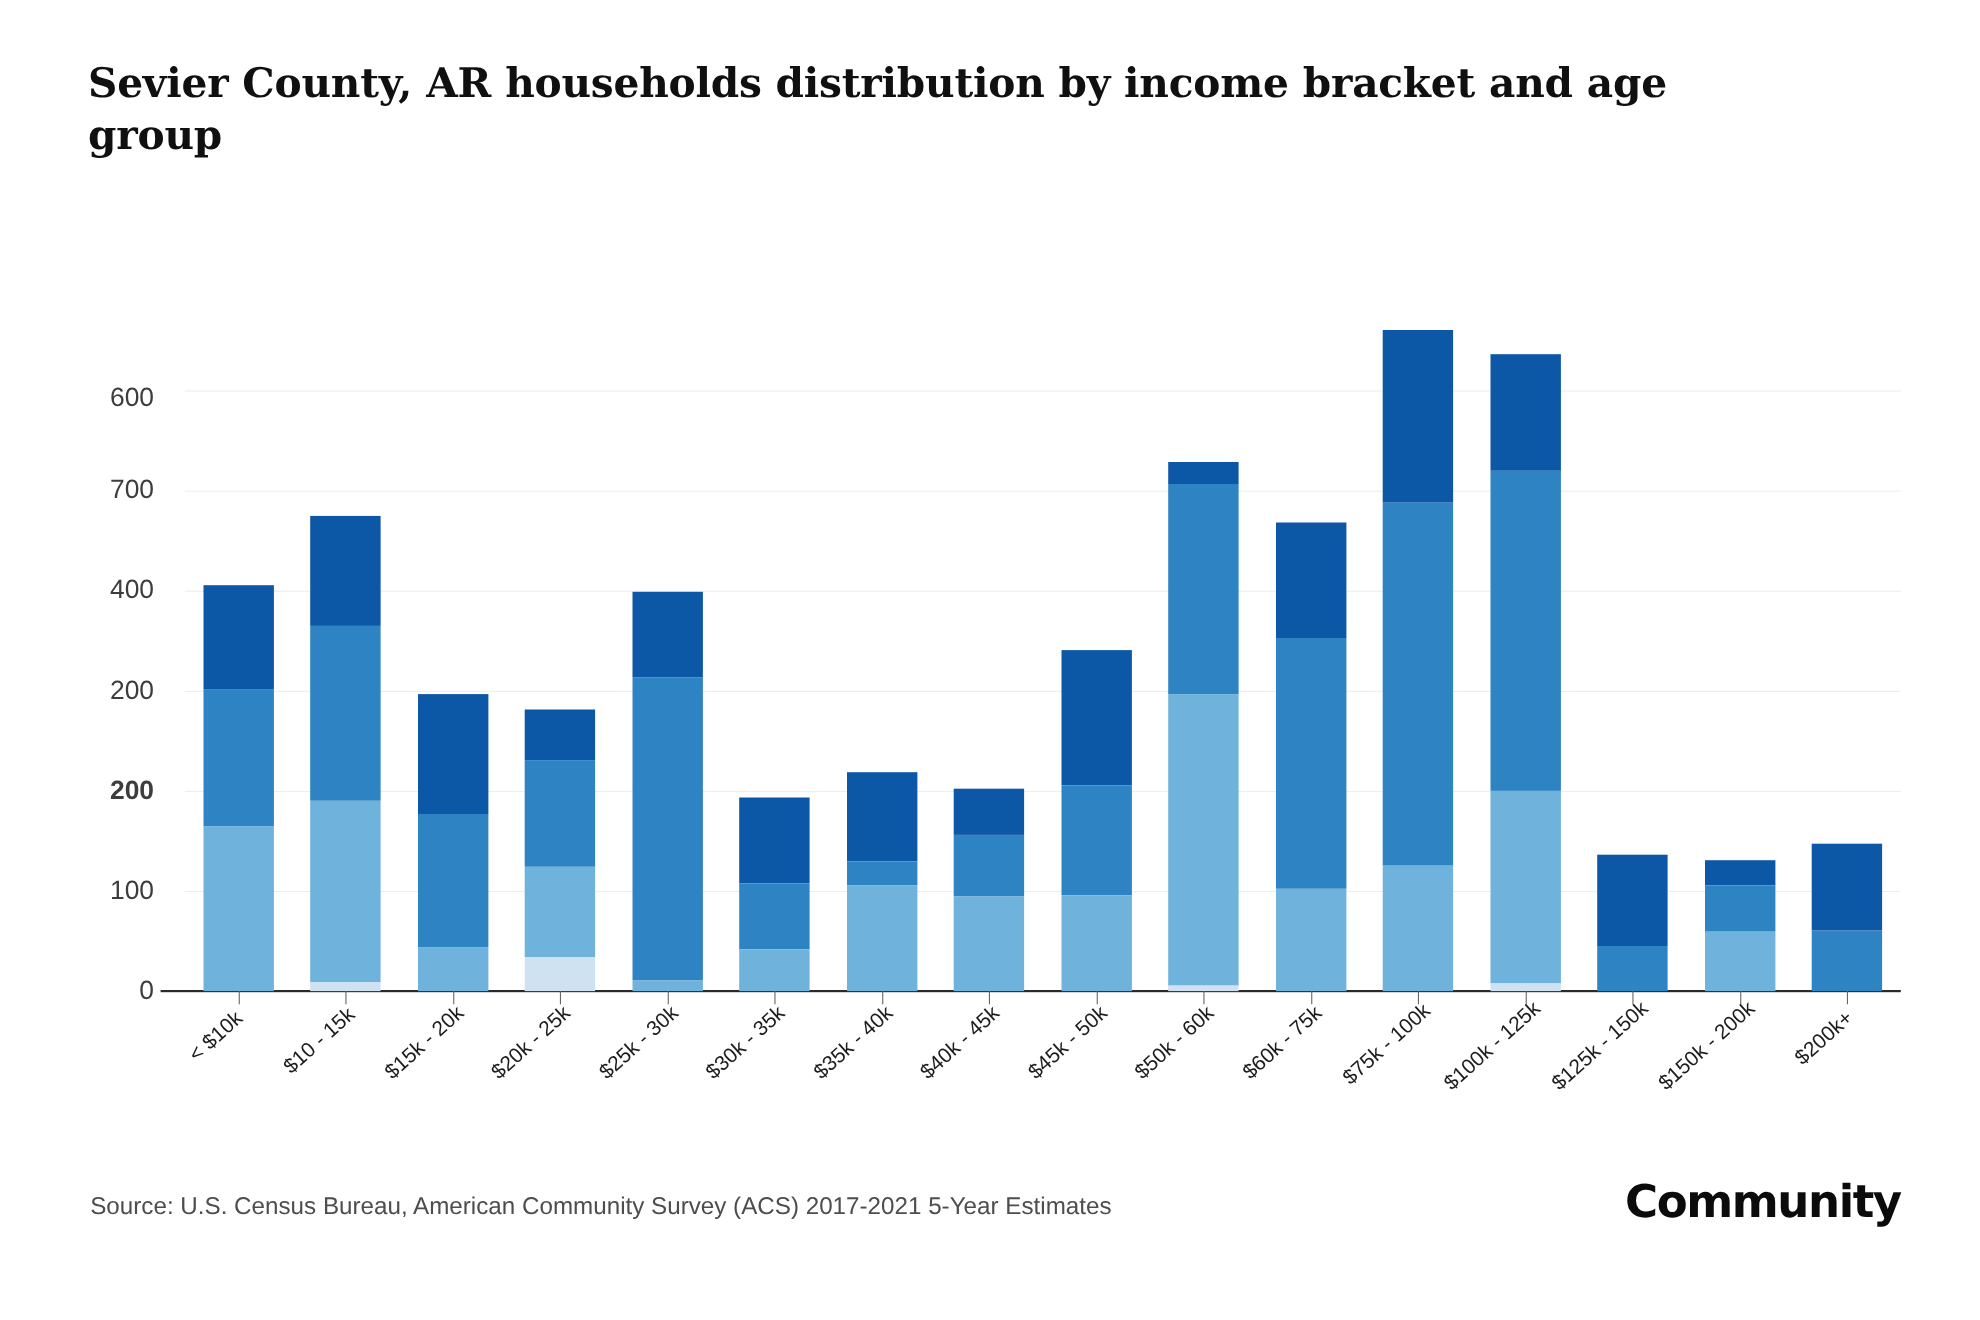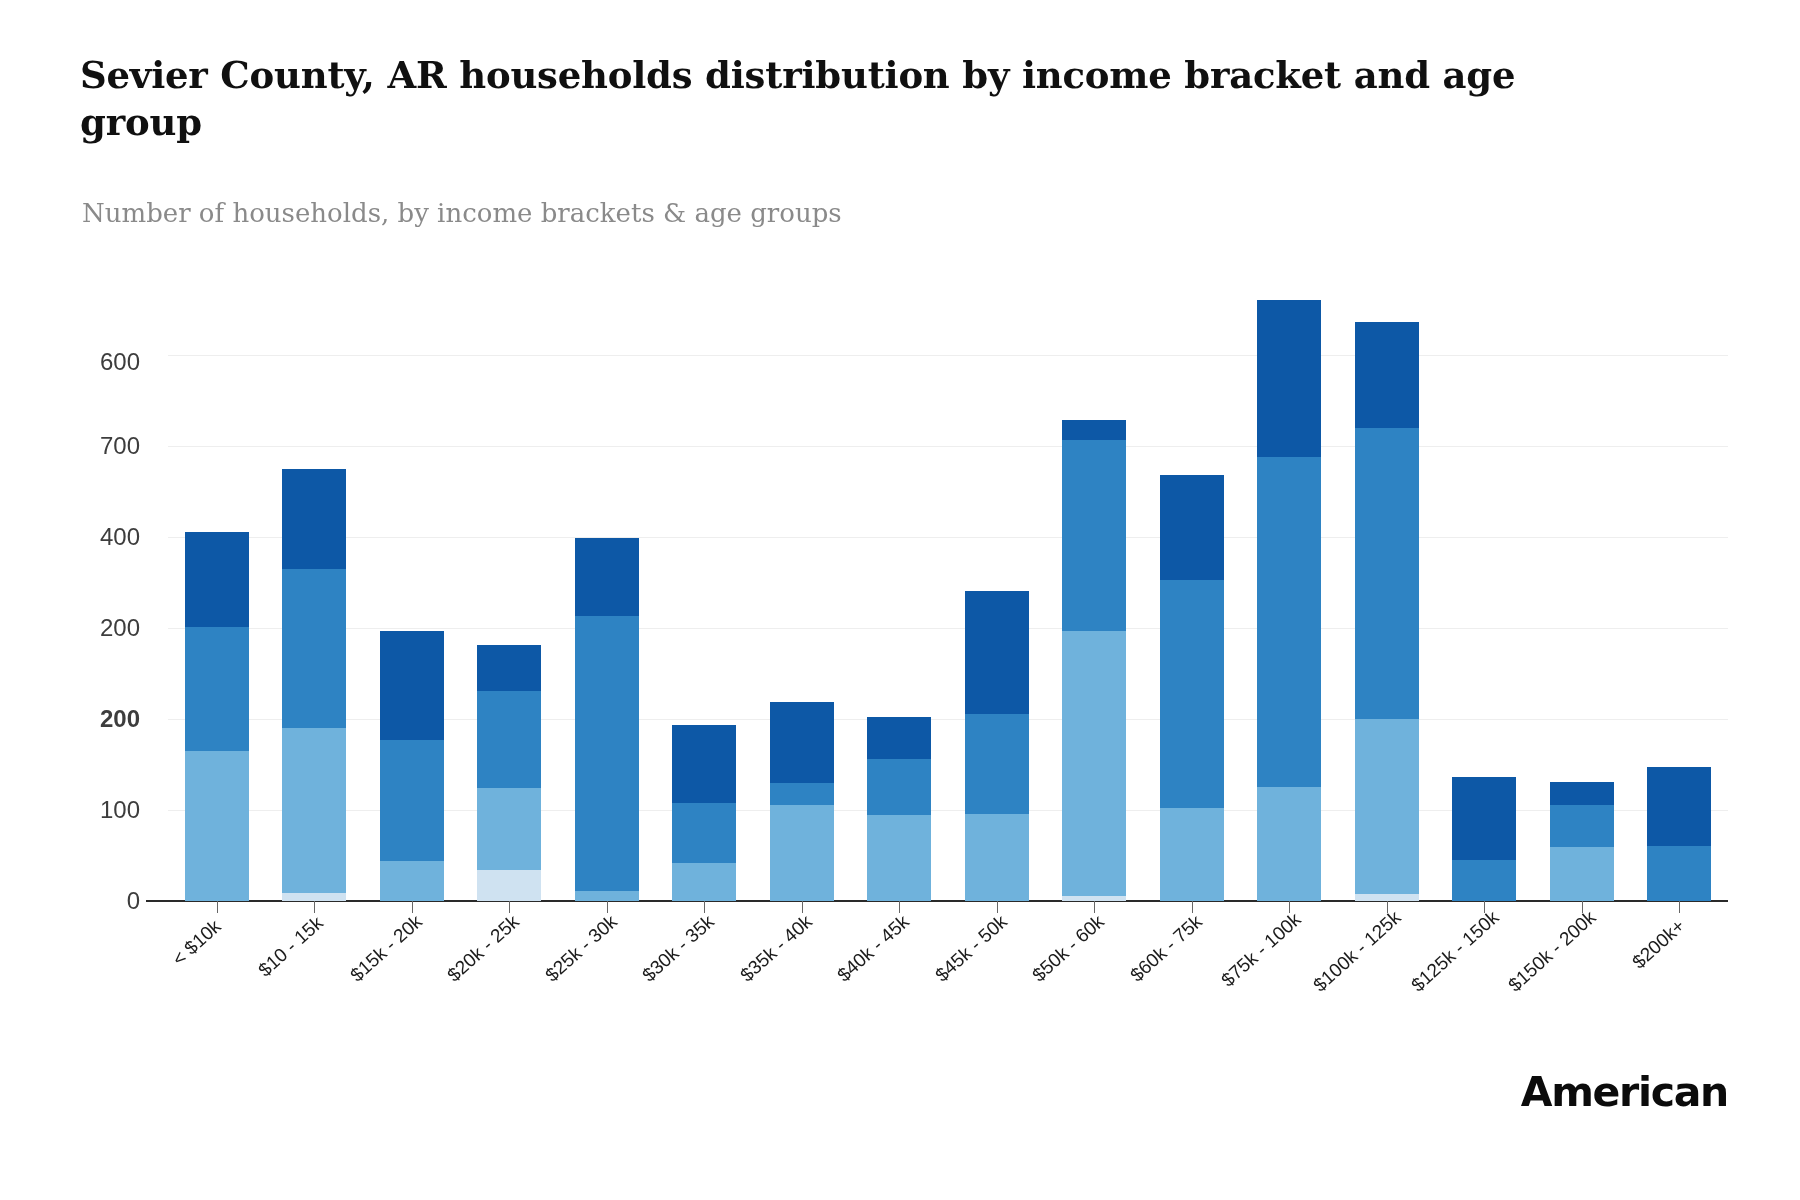--- a/index.html
+++ b/index.html
@@ -155,21 +155,20 @@
     letter-spacing: -1.3px;
     color: #0b0b0b;
   }
 </style>
 </head>
 <body>
 
 <div id="page">
 
   <div class="title">Sevier County, AR households distribution by income bracket and age group</div>
-  <div class="subtitle">Number of households, by income brackets &amp; age groups</div>
 
   <div id="plot">
     <div class="axis-baseline"></div>
   <div class="ytick-label" style="top: 601px;">0</div>
       <div class="gridline" style="top: 509.939px;"></div>
       <div class="ytick-label" style="top: 509.939px;">100</div>
       <div class="gridline" style="top: 418.879px;"></div>
       <div class="ytick-label" style="top: 418.879px; font-weight: bold;">200</div>
       <div class="gridline" style="top: 327.818px;"></div>
       <div class="ytick-label" style="top: 327.818px;">200</div>
@@ -292,15 +291,16 @@
       <div class="xlabel" style="left: 860.305px; top: 969.974px;">$50k - 60k</div>
       <div class="xlabel" style="left: 957.805px; top: 969.974px;">$60k - 75k</div>
       <div class="xlabel" style="left: 1049.47px; top: 975.227px;">$75k - 100k</div>
       <div class="xlabel" style="left: 1141.14px; top: 980.479px;">$100k - 125k</div>
       <div class="xlabel" style="left: 1238.64px; top: 980.479px;">$125k - 150k</div>
       <div class="xlabel" style="left: 1336.14px; top: 980.479px;">$150k - 200k</div>
       <div class="xlabel" style="left: 1459.59px; top: 957.115px;">$200k+</div>
     </div>
 
 
-  <div class="brand">American</div>
+  <div class="source">Source: U.S. Census Bureau, American Community Survey (ACS) 2017-2021 5-Year Estimates</div>
+  <div class="brand">Community</div>
 
 </div>
 
 </body></html>

